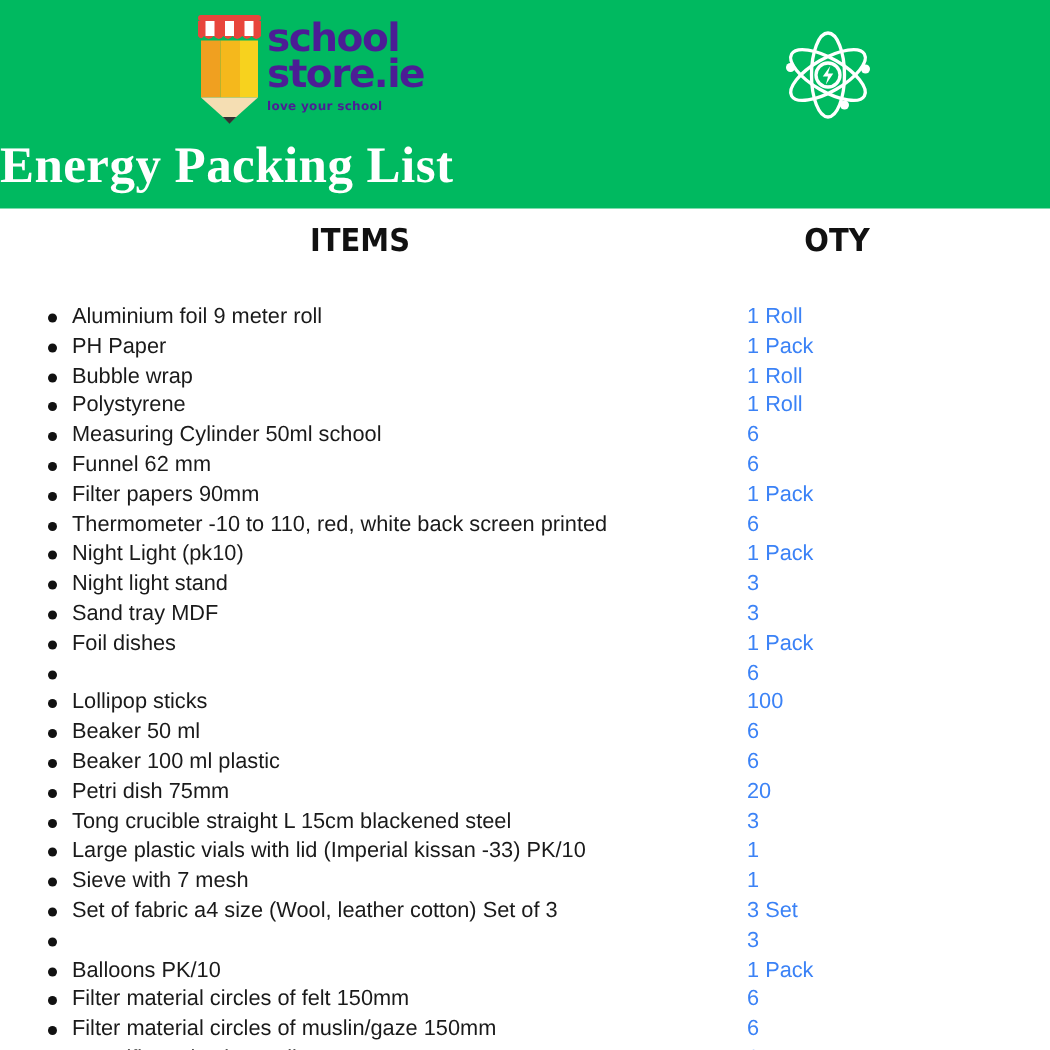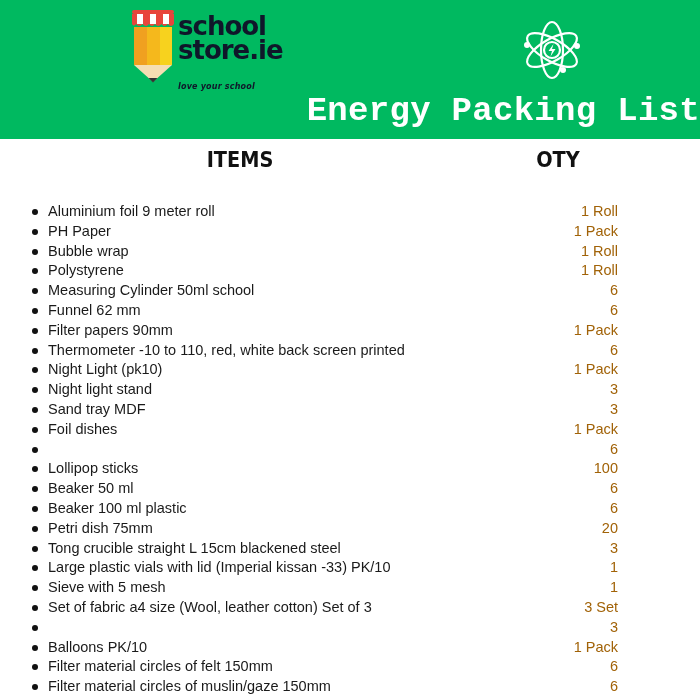--- a/index.html
+++ b/index.html
@@ -7,50 +7,50 @@
       width: 700px; height: 700px; overflow: hidden; background: #ffffff;
       font-family: "Liberation Sans", sans-serif; color: #111;
       position: relative;
     }
     .header {
       position: absolute; left: 0; top: 0; width: 700px; height: 139px;
       background: #00b960;
     }
     .logo { position: absolute; left: 128px; top: 8px; width: 160px; height: 76px; }
     .pencil { position: absolute; left: 0; top: 0; width: 50px; height: 76px; }
-    .brand { position: absolute; left: 50px; top: 6px; color: #0f172a; }
+    .brand { position: absolute; left: 50px; top: 6px; color: #4c1d95; }
     .brand-line1, .brand-line2 {
       display: block; font-family: "DejaVu Sans", sans-serif; font-weight: bold;
       font-size: 26px; line-height: 24px; letter-spacing: -1px;
     }
     .brand-tag {
       display: block; font-family: "DejaVu Sans", sans-serif; font-weight: bold;
-      font-size: 8px; margin-top: 20px; letter-spacing: 0.2px; font-style: italic;
+      font-size: 8px; margin-top: 4px; letter-spacing: 0.2px;
     }
     .atom { position: absolute; left: 520px; top: 18px; width: 64px; height: 64px; }
     .title {
-      position: absolute; left: 0; top: 86px; width: 700px; text-align: right;
-      color: #fff; font-family: Liberation Mono, monospace; font-weight: bold;
+      position: absolute; left: 0; top: 86px; width: 700px; text-align: left;
+      color: #fff; font-family: Liberation Serif, serif; font-weight: bold;
       font-size: 34px; line-height: 50px; letter-spacing: 0.3px;
     }
     .col-head {
       position: absolute; top: 146px; font-family: "DejaVu Sans", sans-serif;
       font-weight: bold; font-size: 21px; line-height: 28px; color: #111;
       transform: scaleX(0.92); transform-origin: center;
     }
     .col-items { left: 190px; width: 100px; text-align: center; }
     .col-qty { left: 508px; width: 100px; text-align: center; }
     .list { position: absolute; left: 0; top: 201px; width: 700px; }
     .row { position: relative; height: 19.8px; font-size: 14.5px; line-height: 20px; }
     .bullet {
       position: absolute; left: 32px; top: 8px; width: 6px; height: 6px;
       border-radius: 50%; background: #111;
     }
     .item-name { position: absolute; left: 48px; top: 0; white-space: nowrap; color: #1a1a1a; }
-    .item-qty { position: absolute; left: 498px; width: 120px; text-align: right; top: 0; color: #a16207; }
+    .item-qty { position: absolute; left: 498px; width: 120px; text-align: left; top: 0; color: #3b82f6; }
   </style>
 </head>
 <body>
 
 <div class="header">
   <div class="logo">
     <svg class="pencil" viewBox="0 0 50 76">
 
       <rect x="4" y="2" width="42" height="4" rx="2" fill="#e8453c"></rect>
       <path d="M4 6 L46 6 L46 16 Q43 20 39.8 16 Q36.5 20 33.5 16 Q30 20 27 16 Q24 20 21 16 Q18 20 14.5 16 Q11 20 8 16 Q6 19 4 16 Z" fill="#e8453c"></path>
@@ -181,21 +181,21 @@
       <span class="item-name">Tong crucible straight L 15cm blackened steel</span>
       <span class="item-qty">3</span>
     </div>
     <div class="row">
       <span class="bullet"></span>
       <span class="item-name">Large plastic vials with lid (Imperial kissan -33) PK/10</span>
       <span class="item-qty">1</span>
     </div>
     <div class="row">
       <span class="bullet"></span>
-      <span class="item-name">Sieve with 5 mesh</span>
+      <span class="item-name">Sieve with 7 mesh</span>
       <span class="item-qty">1</span>
     </div>
     <div class="row">
       <span class="bullet"></span>
       <span class="item-name">Set of fabric a4 size (Wool, leather cotton) Set of 3</span>
       <span class="item-qty">3 Set</span>
     </div>
     <div class="row">
       <span class="bullet"></span>
       <span class="item-qty">3</span>

